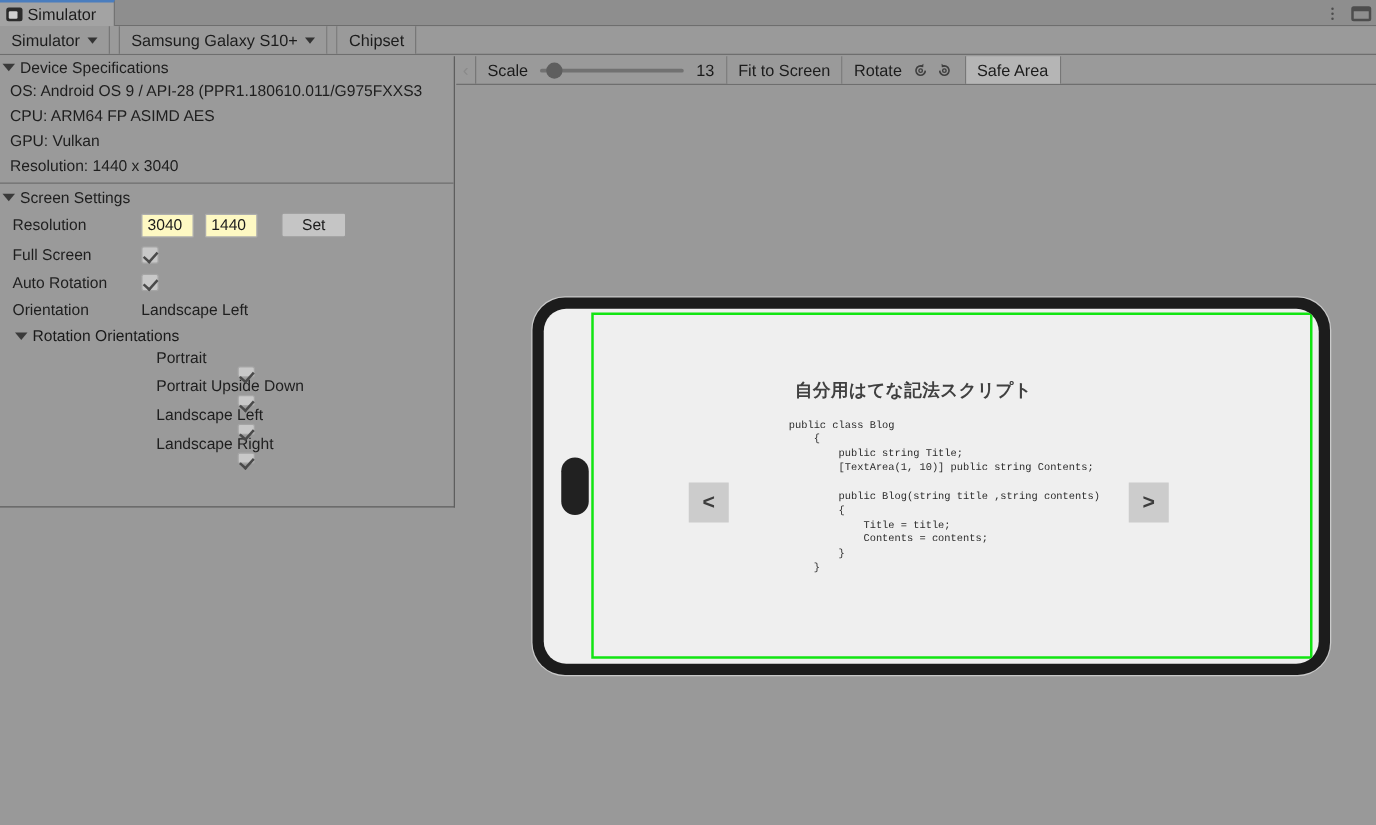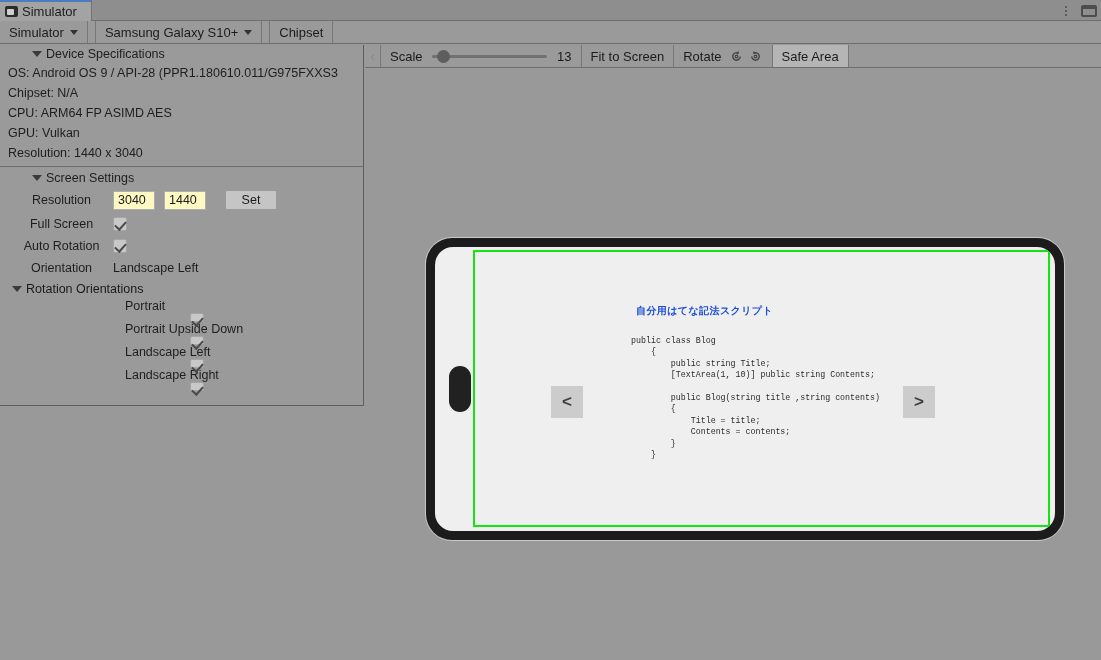--- a/index.html
+++ b/index.html
@@ -73,35 +73,35 @@
   .leftpanel {
     position: absolute; left: 0; top: 45px; width: 364px; height: 361px;
     background: #9a9a9a;
     border-right: 1px solid #5e5e5e;
     border-bottom: 1px solid #5e5e5e;
     overflow: hidden;
   }
   .foldout {
     display: flex; align-items: center; gap: 4px;
     height: 18px; padding-left: 2px;
-    font-size: 12.5px; color: #1e1e1e; margin-left: 30px;
+    font-size: 12.5px; color: #1e1e1e;
   }
   .tri {
     width: 0; height: 0;
     border-left: 5px solid transparent; border-right: 5px solid transparent;
     border-top: 6px solid #3a3a3a;
   }
   .specline { height: 20px; padding-left: 8px; font-size: 12.5px; color: #1e1e1e;
               white-space: nowrap; overflow: hidden; line-height: 20px; }
 
   .panel-div { height: 1px; background: #6e6e6e; margin: 3px 0 2px 0; }
 
   .row { display: flex; align-items: center; height: 22px; padding-left: 10px; }
   .row-label { font-size: 12.5px; color: #1e1e1e; }
-  .lbl-w { width: 103px; flex: 0 0 auto; text-align: center; }
+  .lbl-w { width: 103px; flex: 0 0 auto; }
   .lbl-w2 { width: 143px; flex: 0 0 auto; }
   .numfield {
     width: 42px; height: 19px; background: #fef9c3;
     border: 1px solid #adadad; border-radius: 1px;
     font-size: 12.5px; color: #1b1b1b; padding: 0 4px;
     display: flex; align-items: center;
   }
   .setbtn {
     width: 52px; height: 20px; background: #c5c5c5;
     border: 1px solid #9b9b9b; border-radius: 2px;
@@ -149,21 +149,21 @@
     position: absolute; left: 38px; top: 3px; right: 5px; bottom: 4px;
     border: 2px solid #12e512;
     z-index: 3; pointer-events: none;
   }
   .content {
     position: absolute; left: 38px; top: 0; right: 0; bottom: 0;
     z-index: 2;
   }
   .blog-title {
     position: absolute; left: 163px; top: 57px;
-    font-size: 10px; font-weight: bold; color: #1d4ed8;
+    font-size: 14px; font-weight: bold; color: #404040;
     letter-spacing: 0.4px;
   }
   .code {
     position: absolute; left: 158px; top: 88px;
     font-family: Liberation Mono, monospace;
     font-size: 8.3px; color: #2b2b2b;
     line-height: 11.4px; white-space: pre;
   }
   .navbtn {
     position: absolute; width: 32px; height: 32px;
@@ -226,21 +226,20 @@
     </div>
   </div>
 
   <div class="leftpanel">
 
     <div class="foldout">
       <span class="tri"></span>
       <span>Device Specifications</span>
     </div>
     <div class="specline">OS: Android OS 9 / API-28 (PPR1.180610.011/G975FXXS3</div>
-    <div class="specline">Chipset: N/A</div>
     <div class="specline">CPU: ARM64 FP ASIMD AES</div>
     <div class="specline">GPU: Vulkan</div>
     <div class="specline">Resolution: 1440 x 3040</div>
 
     <div class="panel-div"></div>
 
     <div class="foldout">
       <span class="tri"></span>
       <span>Screen Settings</span>
     </div>

